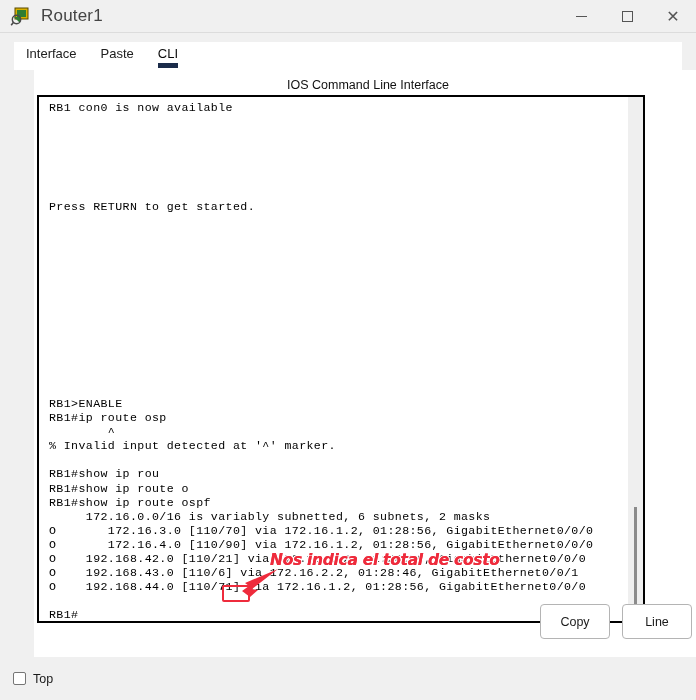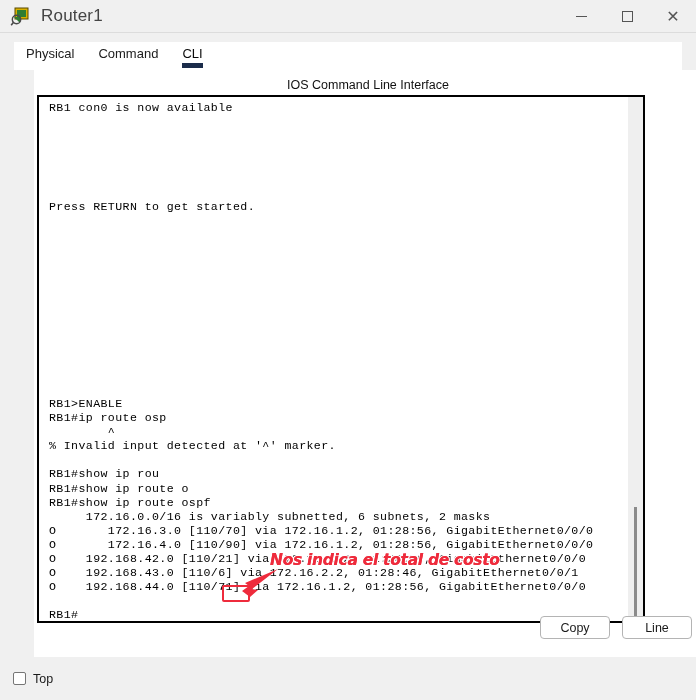--- a/index.html
+++ b/index.html
@@ -188,21 +188,21 @@
   }
 
   
   .btn-row {
     position: absolute;
     right: 10px; bottom: 18px;
     display: flex;
     gap: 12px;
   }
   .btn {
-    width: 70px; height: 23px;
+    width: 70px; height: 35px;
     border: 1px solid #b4b4b4;
     border-radius: 4px;
     background: #ffffff;
     font-size: 12.5px;
     color: #1a1a1a;
     display: flex;
     align-items: center;
     justify-content: center;
   }
 
@@ -252,24 +252,24 @@
           <span class="glyph-max"></span>
         </div>
       <div class="win-btn">
           <span class="glyph-close">✕</span>
         </div>
     </div>
   </div>
 
   <div class="tabstrip">
     <div class="tab">
-      <span>Physical</span>
+      <span>Interface</span>
     </div>
     <div class="tab">
-      <span>Command</span>
+      <span>Paste</span>
     </div>
     <div class="tab active">
       <span>CLI</span>
       <span class="tab-underline"></span>
     </div>
   </div>
 
   <div class="content-panel">
 
     <div class="cli-header">IOS Command Line Interface</div>

